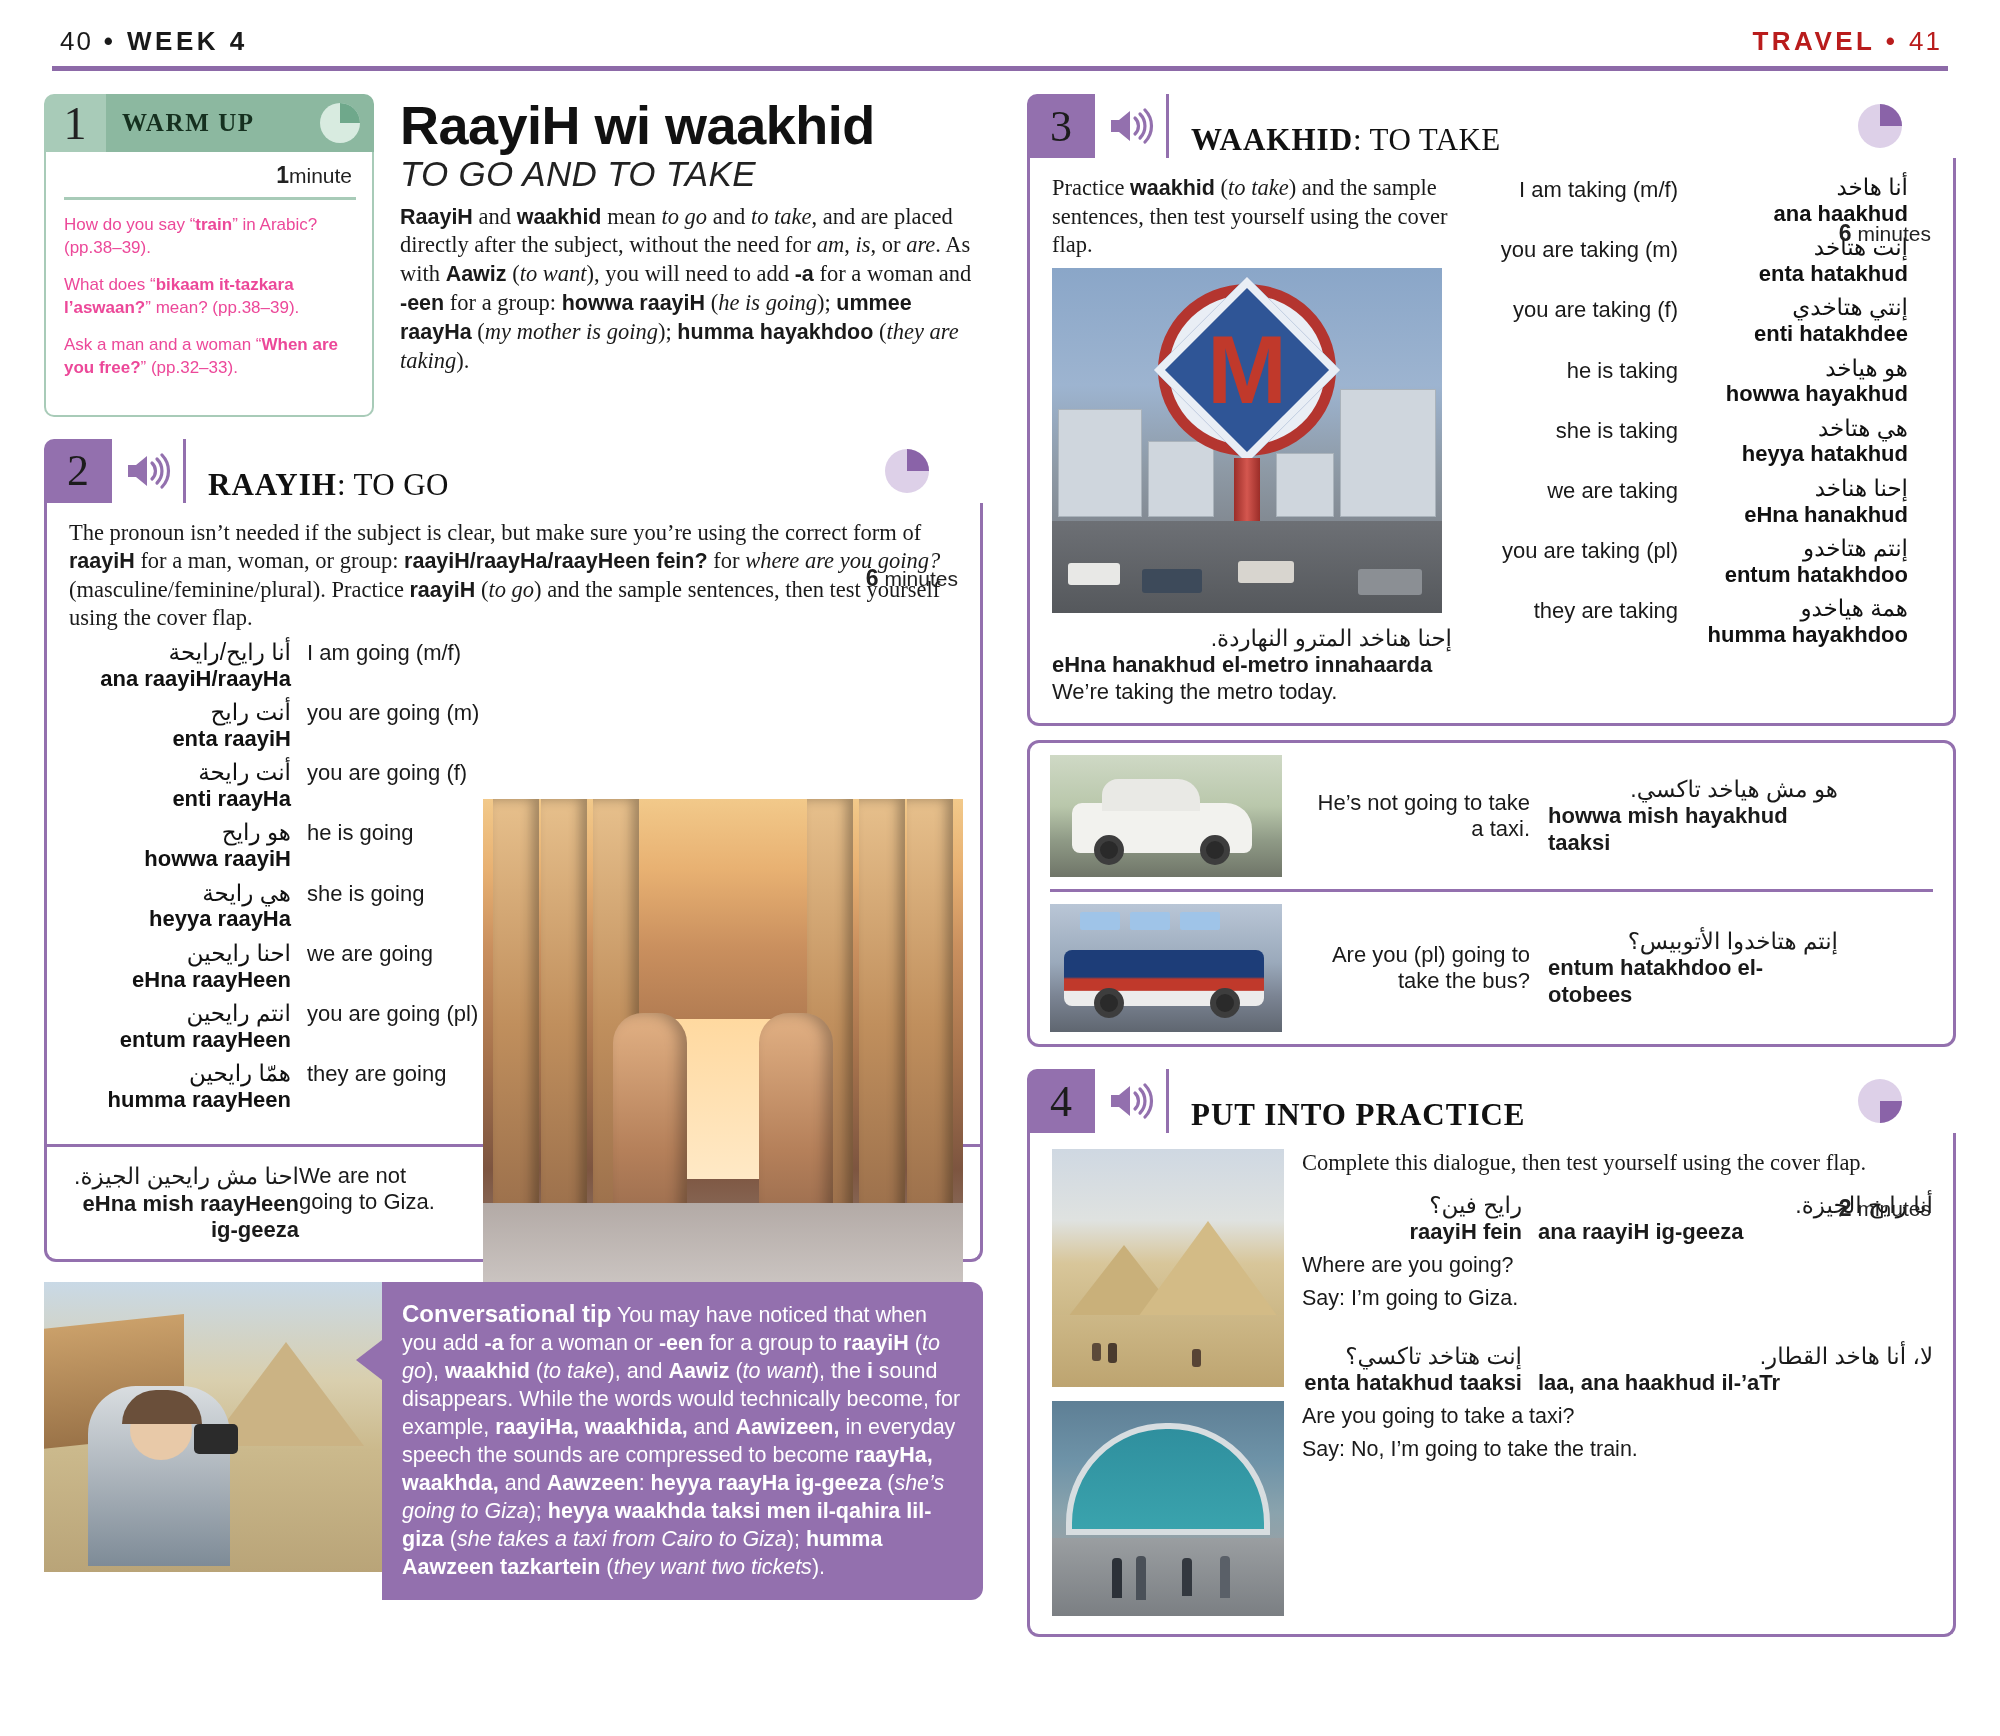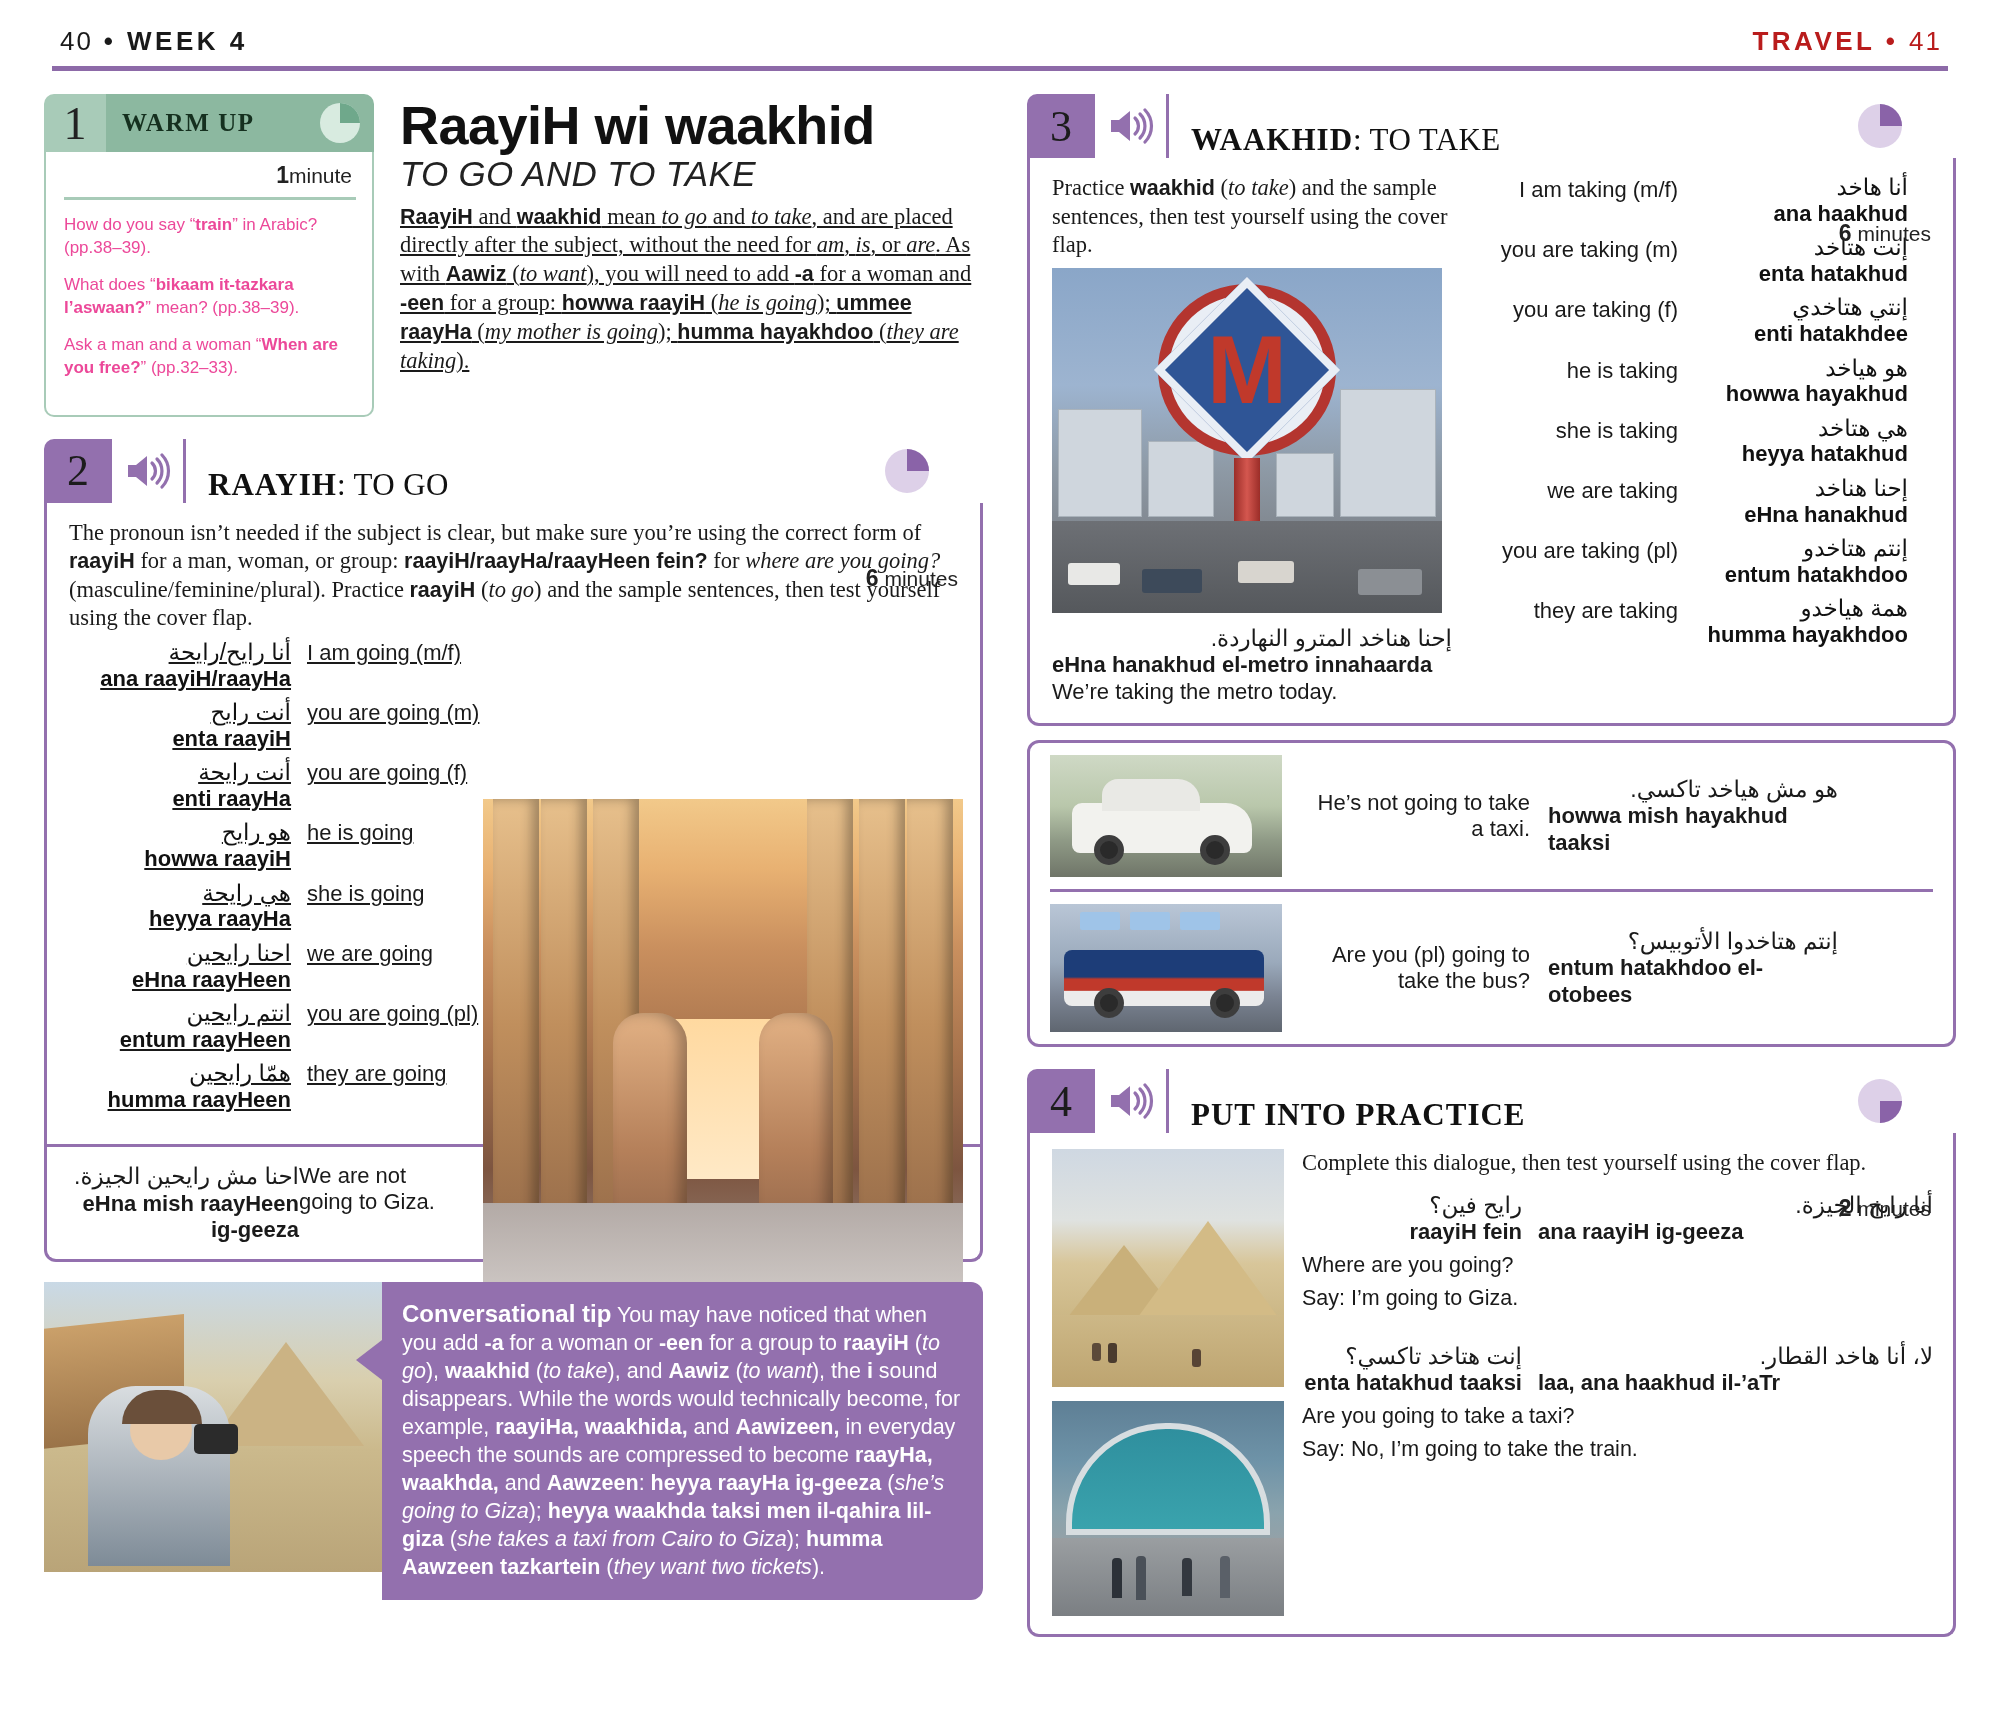--- a/index.html
+++ b/index.html
@@ -90,21 +90,21 @@
   .mt-h1 {
     font-size: 54px; font-weight: 700; letter-spacing: -0.5px;
     line-height: 1.02; color: #111;
   }
   .mt-h2 {
     font-size: 35px; font-style: italic; font-weight: 400;
     letter-spacing: 0.3px; line-height: 1.1; color: #222; margin-top: 2px;
   }
   .mt-p {
     font-size: 22.5px; line-height: 1.285; margin-top: 9px;
-    font-family: "Liberation Serif", serif; color: #1a1a1a; text-decoration: underline;
+    font-family: "Liberation Serif", serif; color: #1a1a1a;
   }
   .mt-p b { font-family: "Liberation Sans", sans-serif; font-weight: 700; font-size: 21.5px; }
   .mt-p i { font-style: italic; }
 
   
   .sect { position: relative; margin-top: 22px; }
   .sect-head { display: flex; align-items: stretch; height: 64px; }
   .sect-num {
     width: 68px; background: #9370ae; border-radius: 10px 0 0 0;
     display: flex; align-items: center; justify-content: center;
@@ -153,21 +153,21 @@
   .conj-en {
     font-size: 22px; color: #1a1a1a; line-height: 1.18; padding-top: 3px;
   }
   .conj-ar {
     text-align: right; line-height: 1.16;
   }
   .ar { font-size: 23px; direction: rtl; color: #111; }
   .rom { font-size: 22px; font-weight: 700; color: #111; }
 
   
-  .conjL { width: 420px; text-decoration: underline; }
+  .conjL { width: 420px; }
   .conjL .conj-row { display: flex; }
   .conjL .conj-ar { width: 232px; padding-right: 10px; }
   .conjL .conj-en { width: 188px; padding-left: 6px; padding-top: 1px; }
   .conjL .conj-row { margin-bottom: 8px; }
 
   
   .conjR { width: 420px; }
   .conjR .conj-row { margin-bottom: 8px; justify-content: flex-end; }
   .conjR .conj-en { width: 195px; text-align: right; padding-right: 12px; }
   .conjR .conj-ar { width: 218px; text-align: right; }

